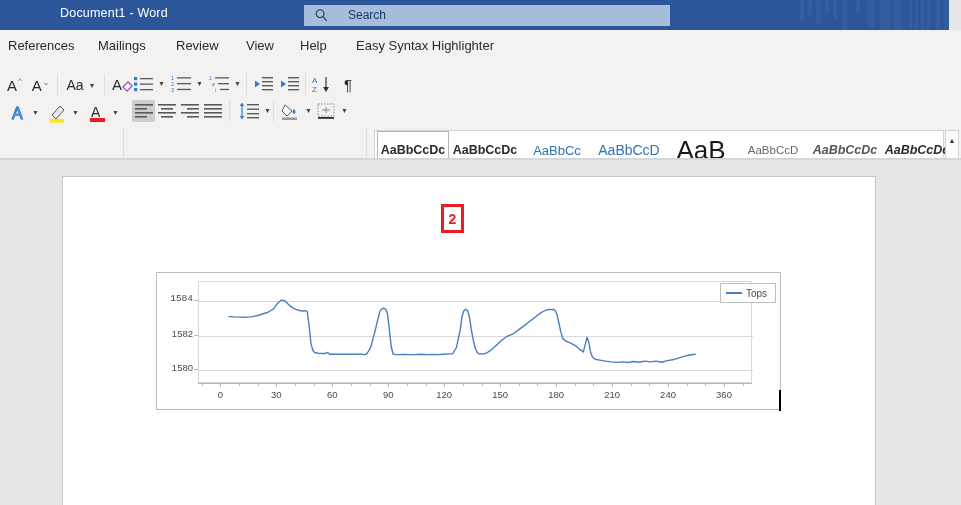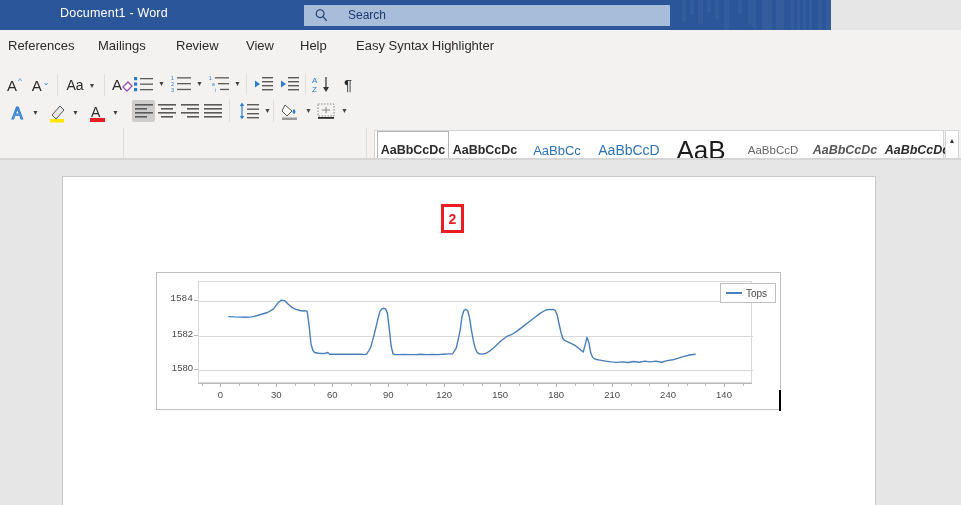--- a/index.html
+++ b/index.html
@@ -7,21 +7,21 @@
     margin: 0; padding: 0;
     width: 961px; height: 505px;
     overflow: hidden;
     font-family: "Liberation Sans", sans-serif;
     background: #e6e6e6;
   }
   #app { position: relative; width: 961px; height: 505px; }
 
   
   .titlebar {
-    position: absolute; left: 0; top: 0; width: 831px; height: 30px;
+    position: absolute; left: 0; top: 0; width: 949px; height: 30px;
     background: #2b579a; overflow: hidden;
   }
   .title-text {
     position: absolute; left: 60px; top: 6px;
     color: #ffffff; font-size: 12.5px; letter-spacing: .2px;
     white-space: nowrap;
   }
   .title-deco { position: absolute; right: 0; top: 0; height: 30px; width: 155px; }
   .searchbox {
     position: absolute; left: 304px; top: 5px; width: 366px; height: 21px;
@@ -500,21 +500,21 @@
         <div class="xtick-mark" style="left: 586px; height: 3px;"></div>
         <div class="xtick" style="left: 63.3838px;">0</div>
         <div class="xtick" style="left: 119.343px;">30</div>
         <div class="xtick" style="left: 175.303px;">60</div>
         <div class="xtick" style="left: 231.263px;">90</div>
         <div class="xtick" style="left: 287.222px;">120</div>
         <div class="xtick" style="left: 343.182px;">150</div>
         <div class="xtick" style="left: 399.141px;">180</div>
         <div class="xtick" style="left: 455.101px;">210</div>
         <div class="xtick" style="left: 511.061px;">240</div>
-        <div class="xtick" style="left: 567.02px;">140</div>
+        <div class="xtick" style="left: 567.02px;">360</div>
       </div>
 
     <div class="legend">
       <span class="legend-swatch"></span>
       <span class="legend-label">Tops</span>
     </div>
   </div>
 
   <div class="caret"></div>
 </div>

